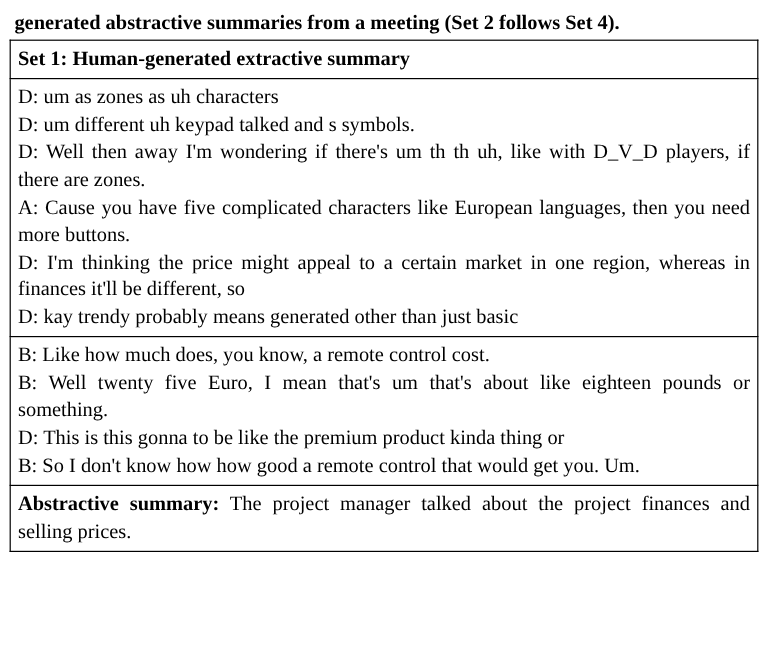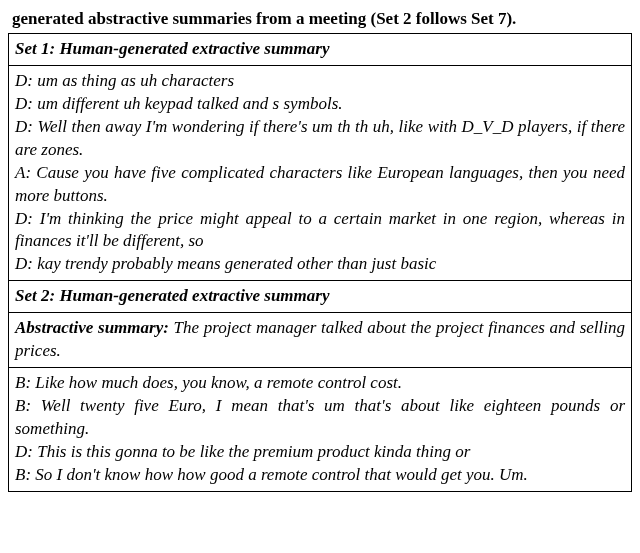--- a/index.html
+++ b/index.html
@@ -15,21 +15,20 @@
   }
   .caption {
     font-weight: bold;
     margin-bottom: 2px;
     padding: 0 4px;
   }
   table.sets {
     border-collapse: collapse;
     width: 100%;
     border: 1.5px solid #000;
-    font-style: italic;
   }
   table.sets td {
     border: 1px solid #000;
     padding: 4px 6px;
     vertical-align: top;
     text-align: justify;
   }
   td.header {
     font-weight: bold;
   }
@@ -37,47 +36,44 @@
     font-weight: bold;
   }
   .utterance {
     display: block;
     text-align: justify;
   }
 </style>
 </head>
 <body>
 
-<div class="caption">generated abstractive summaries from a meeting (Set 2 follows Set 7).</div>
+<div class="caption">generated abstractive summaries from a meeting (Set 2 follows Set 4).</div>
 
 <table class="sets">
   <tbody>
       <tr>
     <td class="header">Set 1: Human-generated extractive summary</td>
   </tr>
   <tr>
     <td>
-      <span class="utterance">D: um as thing as uh characters</span>
+      <span class="utterance">D: um as zones as uh characters</span>
       <span class="utterance">D: um different uh keypad talked and s symbols.</span>
       <span class="utterance">D: Well then away I'm wondering if there's um th th uh, like with D_V_D players, if there are zones.</span>
       <span class="utterance">A: Cause you have five complicated characters like European languages, then you need more buttons.</span>
       <span class="utterance">D: I'm thinking the price might appeal to a certain market in one region, whereas in finances it'll be different, so</span>
       <span class="utterance">D: kay trendy probably means generated other than just basic</span>
-    </td>
-  </tr>
-  <tr>
-    <td class="header">Set 2: Human-generated extractive summary</td>
-  </tr>
-  <tr>
-    <td>
-      <span class="abs-label">Abstractive summary:</span><span> The project manager talked about the project finances and selling prices.</span>
     </td>
   </tr>
   <tr>
     <td>
       <span class="utterance">B: Like how much does, you know, a remote control cost.</span>
       <span class="utterance">B: Well twenty five Euro, I mean that's um that's about like eighteen pounds or something.</span>
       <span class="utterance">D: This is this gonna to be like the premium product kinda thing or</span>
       <span class="utterance">B: So I don't know how how good a remote control that would get you. Um.</span>
     </td>
   </tr>
+  <tr>
+    <td>
+      <span class="abs-label">Abstractive summary:</span><span> The project manager talked about the project finances and selling prices.</span>
+    </td>
+  </tr>
 </tbody>
   </table>
 
 </body></html>

